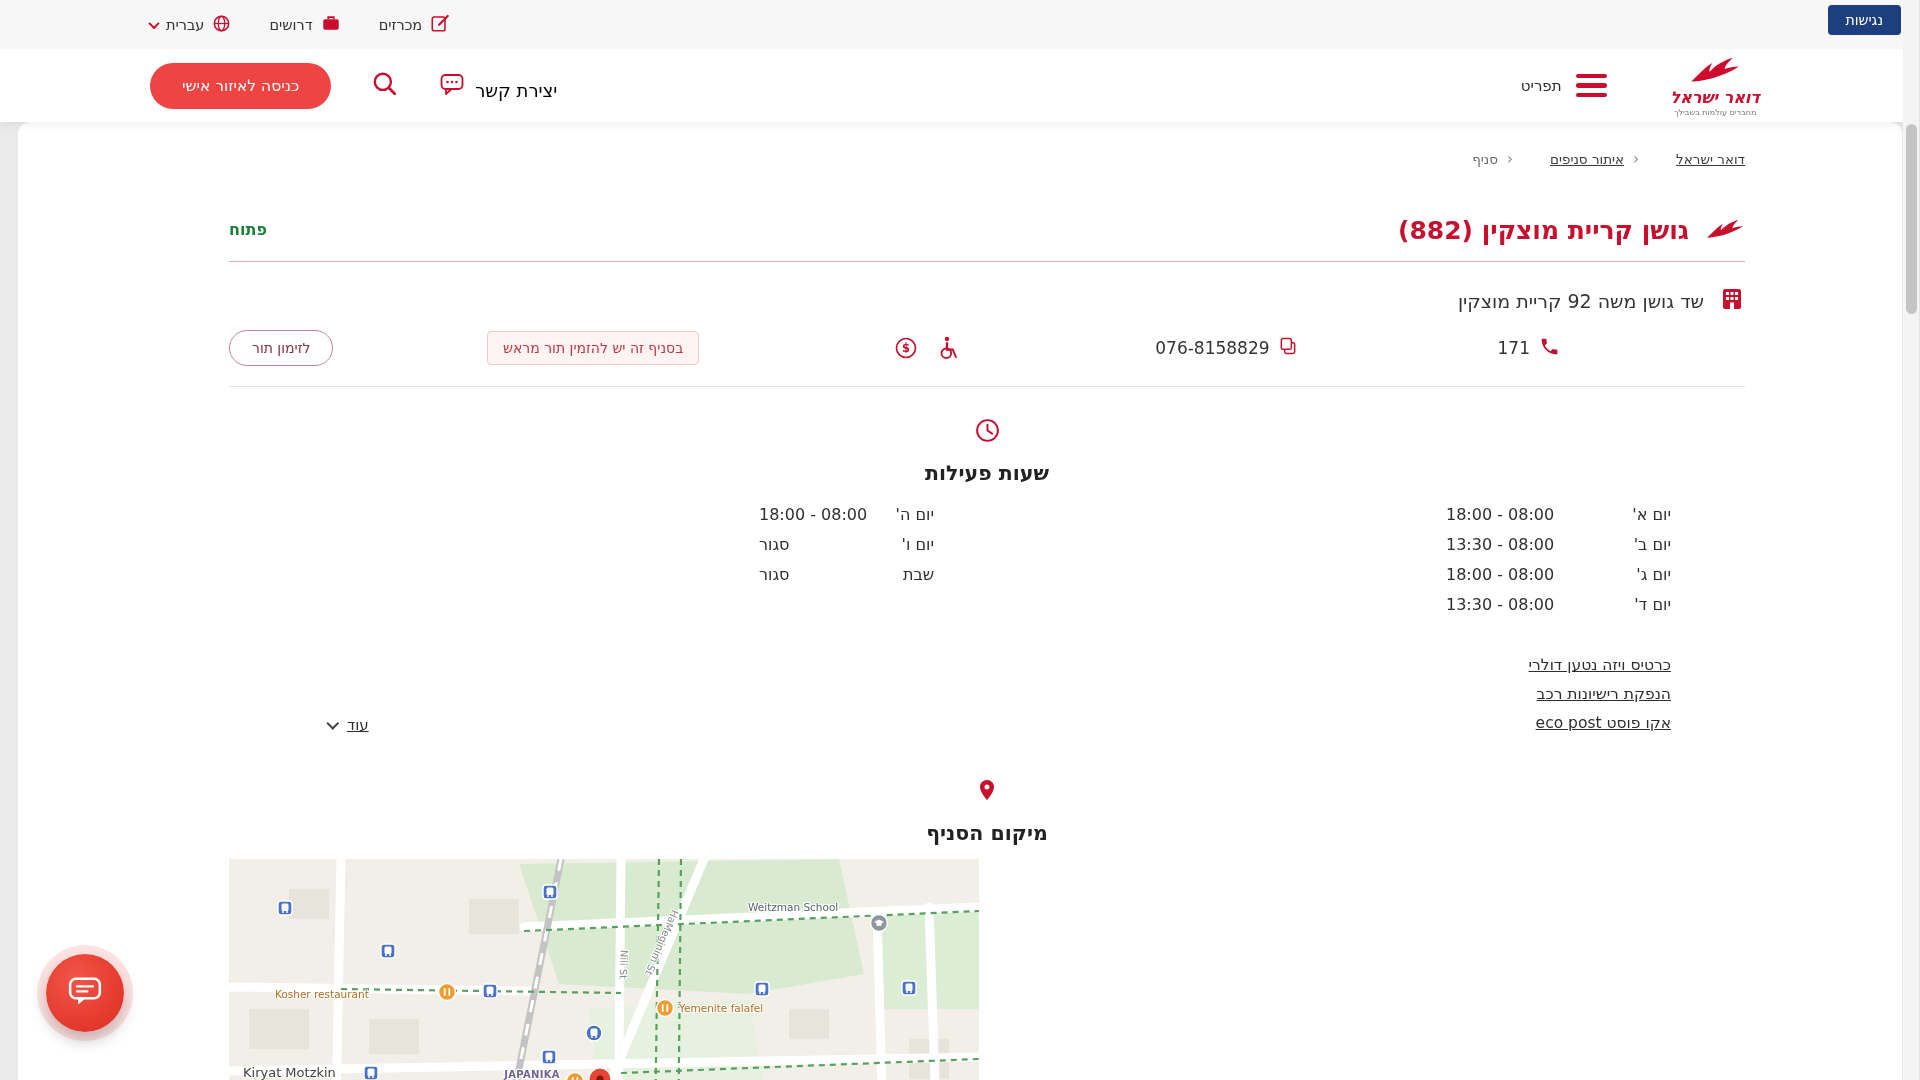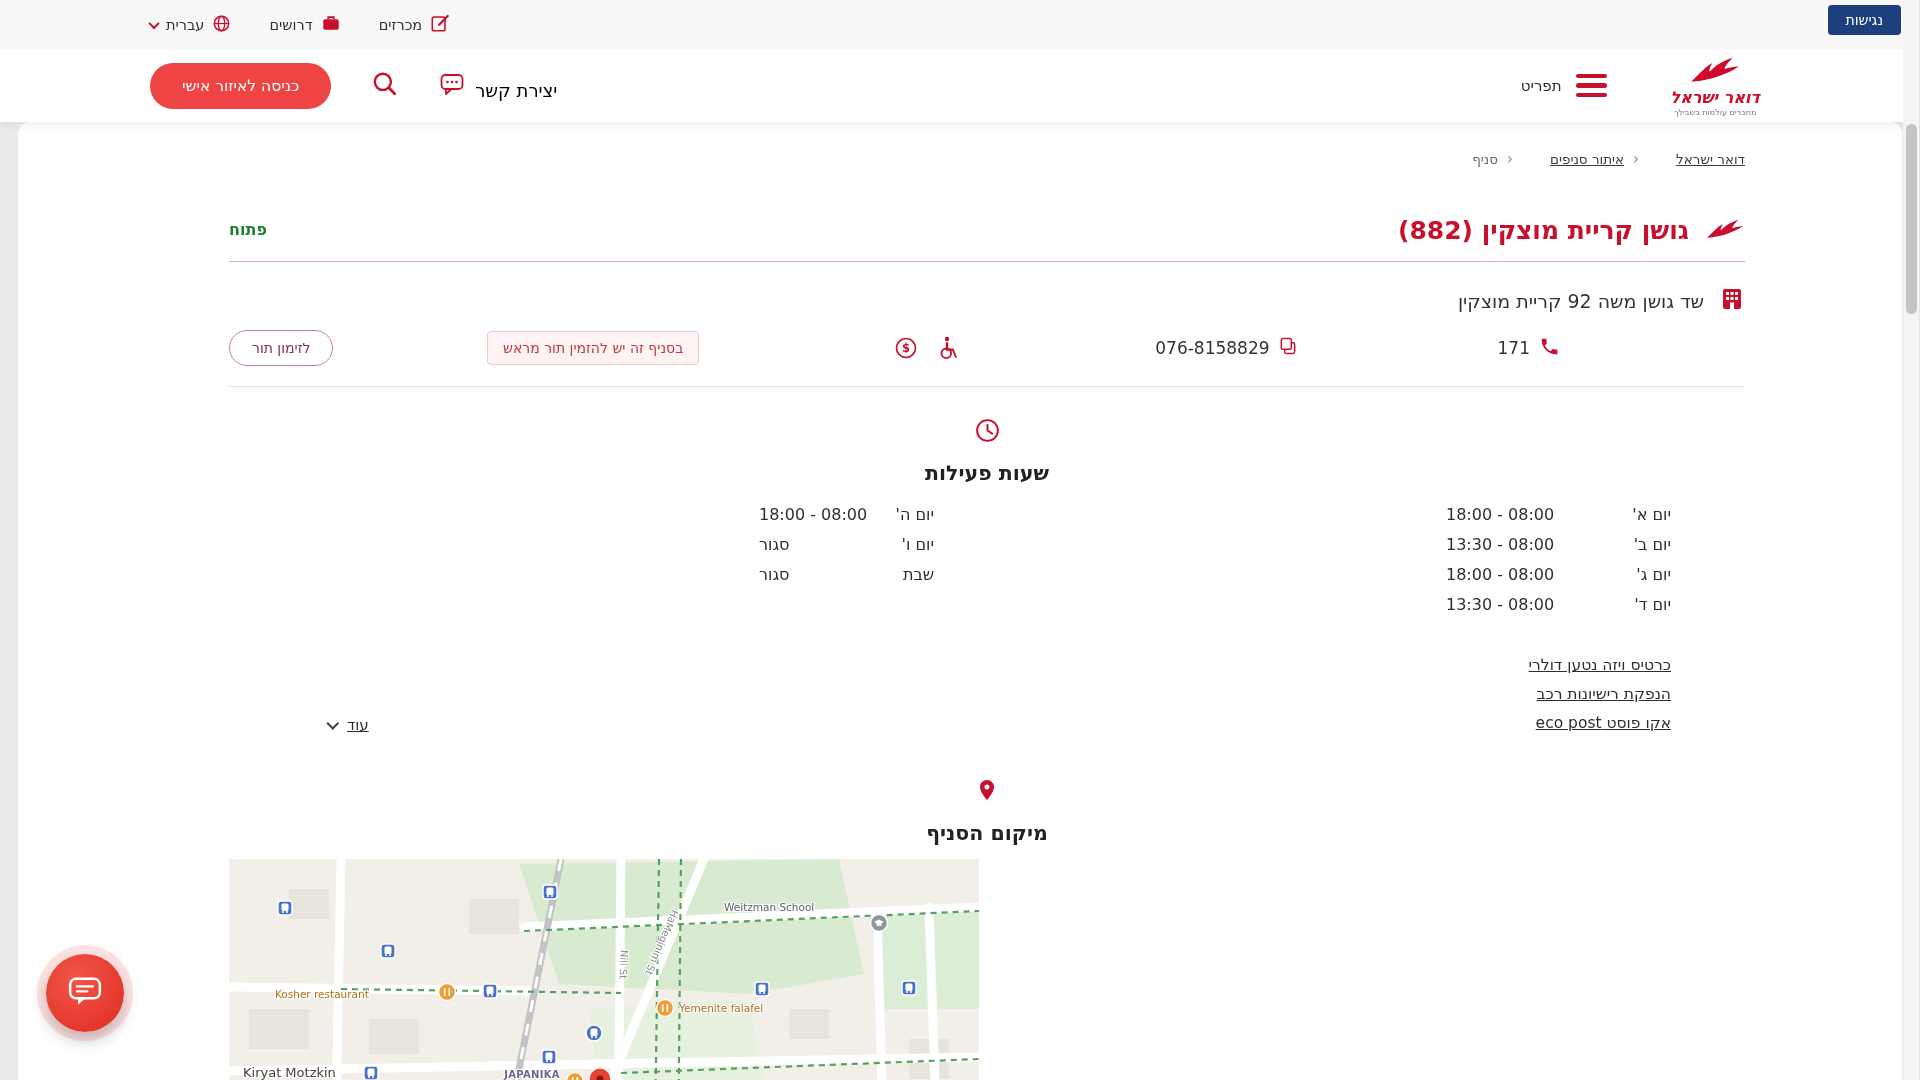--- a/index.html
+++ b/index.html
@@ -442,21 +442,21 @@
             </g>
         </g>
 
         <g transform="translate(371,225)">
           <ellipse cx="0" cy="13" rx="7" ry="2.5" fill="rgba(0,0,0,0.25)"></ellipse>
           <path d="M0 13 C-7 3 -10 -0.5 -10 -5 a10 10 0 1 1 20 0 C10 -0.5 7 3 0 13 Z" fill="#e94335" stroke="#b3271e" stroke-width="0.5"></path>
           <circle cx="0" cy="-5" r="3.5" fill="#7e180f"></circle>
         </g>
       </svg>
       
-      <span class="map-label poi2" style="left:495px; top:42px;">Weitzman School</span>
+      <span class="map-label poi2" style="left:519px; top:42px;">Weitzman School</span>
       <span class="map-label food" style="left:46px; top:129px;">Kosher restaurant</span>
       <span class="map-label food" style="left:450px; top:143px;">Yemenite falafel</span>
       <span class="map-label city" style="left:14px; top:206px;">Kiryat Motzkin</span>
       <span class="map-label mall" style="left:253px; top:210px; width:100px;">JAPANIKA</span>
       <span class="map-label mall" style="left:253px; top:222px; width:100px;">KIRYAT MOTZKIN</span>
       <span class="map-label poi2" style="left:462px; top:238px; width:100px;">Eli Cohen</span>
       
       <span class="map-label street" style="left:380px; top:100px; transform:rotate(92deg);">Nili St</span>
       <span class="map-label street" style="left:398px; top:78px; transform:rotate(113deg);">HaMeginim St</span>
       <span class="map-label street" style="left:672px; top:235px; transform:rotate(88deg);">kakh St</span>

